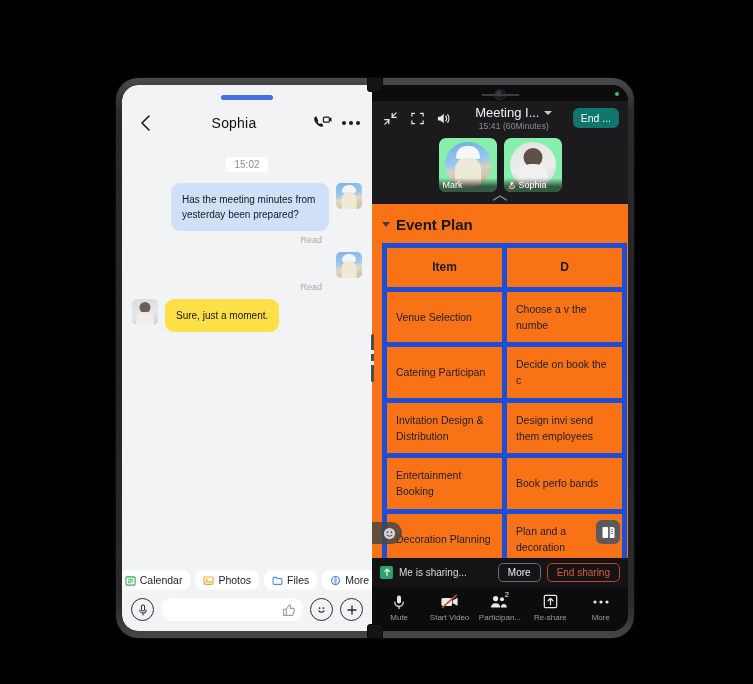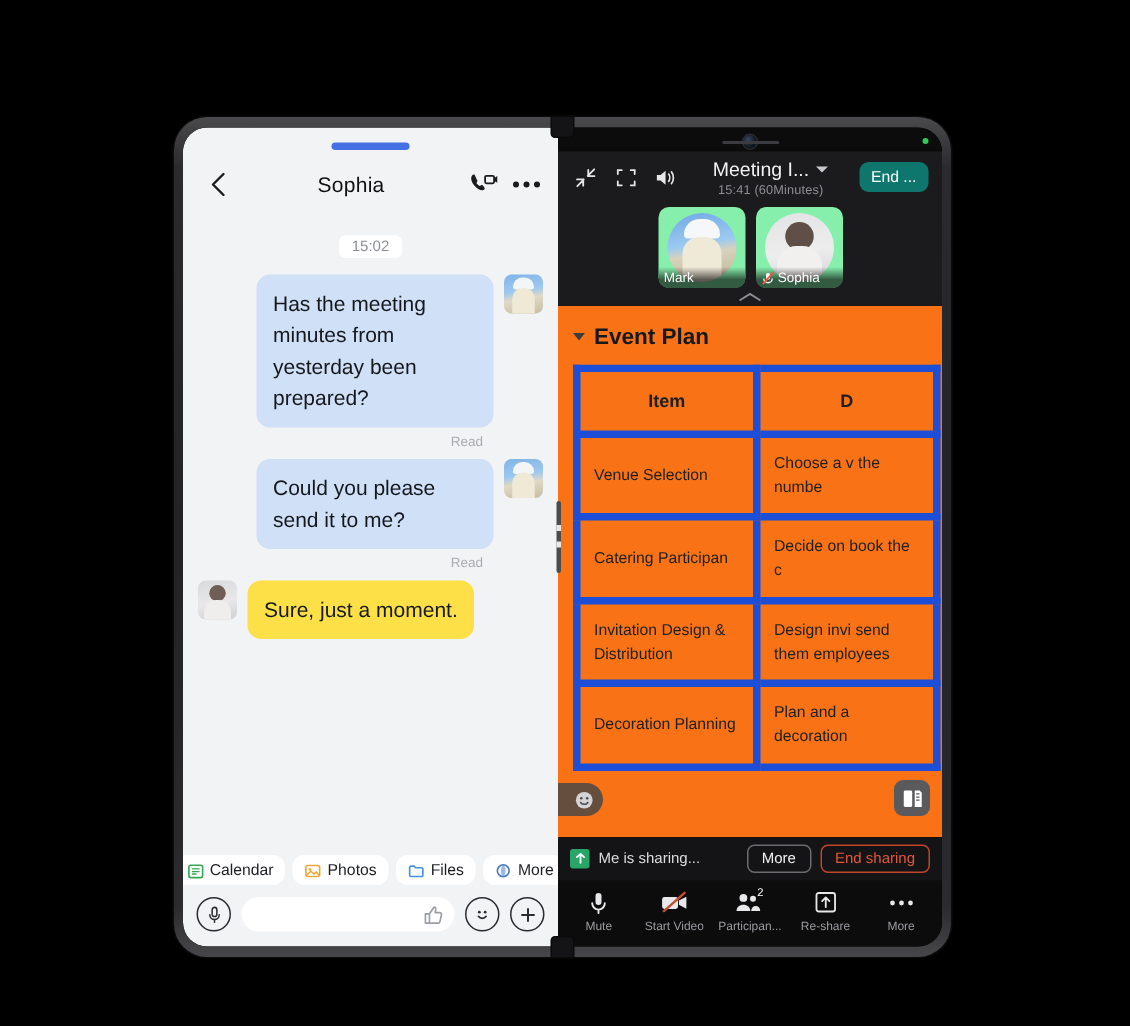--- a/index.html
+++ b/index.html
@@ -62,21 +62,21 @@
   .av-mark:before{ content:""; position:absolute; left:50%; top:2px; transform:translateX(-50%);
     width:14px; height:8px; border-radius:7px 7px 2px 2px; background:#f4f5f6; }
   .av-mark:after{ content:""; position:absolute; left:50%; top:9px; transform:translateX(-50%);
     width:15px; height:17px; border-radius:7px 7px 0 0; background:#efe9d6; }
   .av-sophia { background:linear-gradient(170deg,#d9dadc 0%,#e8e8ea 55%,#cfd0d3 100%); }
   .av-sophia:before{ content:""; position:absolute; left:50%; top:3px; transform:translateX(-50%);
     width:11px; height:11px; border-radius:50%; background:#6f5e55; }
   .av-sophia:after{ content:""; position:absolute; left:50%; top:13px; transform:translateX(-50%);
     width:18px; height:14px; border-radius:8px 8px 0 0; background:#f0eeec; }
 
-  .bubble { max-width:158px; padding:9px 11px; font-size:14px; line-height:1.5;
+  .bubble { max-width:158px; padding:9px 11px; font-size:10px; line-height:1.5;
     color:#15181d; border-radius:9px; }
   .bubble.out { background:#cfe0f7; }
   .bubble.in  { background:#fde047; }
   .read { align-self:flex-end; font-size:9px; color:#a8abb0; margin:1px 40px 4px 0; }
 
   
   .quick-bar { display:flex; gap:5px; padding:5px 8px 4px; justify-content:center; flex:0 0 auto; }
   .qa { display:flex; align-items:center; gap:4px; background:#fff; border-radius:8px;
     padding:4px 8px; font-size:10.5px; color:#1d1f23; cursor:pointer; white-space:nowrap; }
   .qa svg { flex:0 0 auto; }
@@ -224,21 +224,20 @@
         <div class="msg-list">
           <div class="time-sep">15:02</div>
 
           <div class="row out">
             <div class="bubble out">Has the meeting minutes from yesterday been prepared?</div>
             <div class="avatar av-mark"></div>
           </div>
           <div class="read">Read</div>
 
           <div class="row out">
-            <div class="bubble out">Could you please send it to me?</div>
             <div class="avatar av-mark"></div>
           </div>
           <div class="read">Read</div>
 
           <div class="row">
             <div class="avatar av-sophia"></div>
             <div class="bubble in">Sure, just a moment.</div>
           </div>
         </div>
 
@@ -393,20 +392,25 @@
                   <td>Decide on
 book the c</td>
                 </tr>
                 <tr>
                   <td>Invitation Design &amp; Distribution</td>
                   <td>Design invi
 send them
 employees</td>
                 </tr>
                 <tr>
+                  <td>Entertainment Booking</td>
+                  <td>Book perfo
+bands</td>
+                </tr>
+                <tr>
                   <td>Decoration Planning</td>
                   <td>Plan and a
 decoration</td>
                 </tr>
               </tbody>
             </table>
           </div>
 
           <div class="float-emoji-btn">
             <svg width="13" height="13" viewBox="0 0 14 14">

